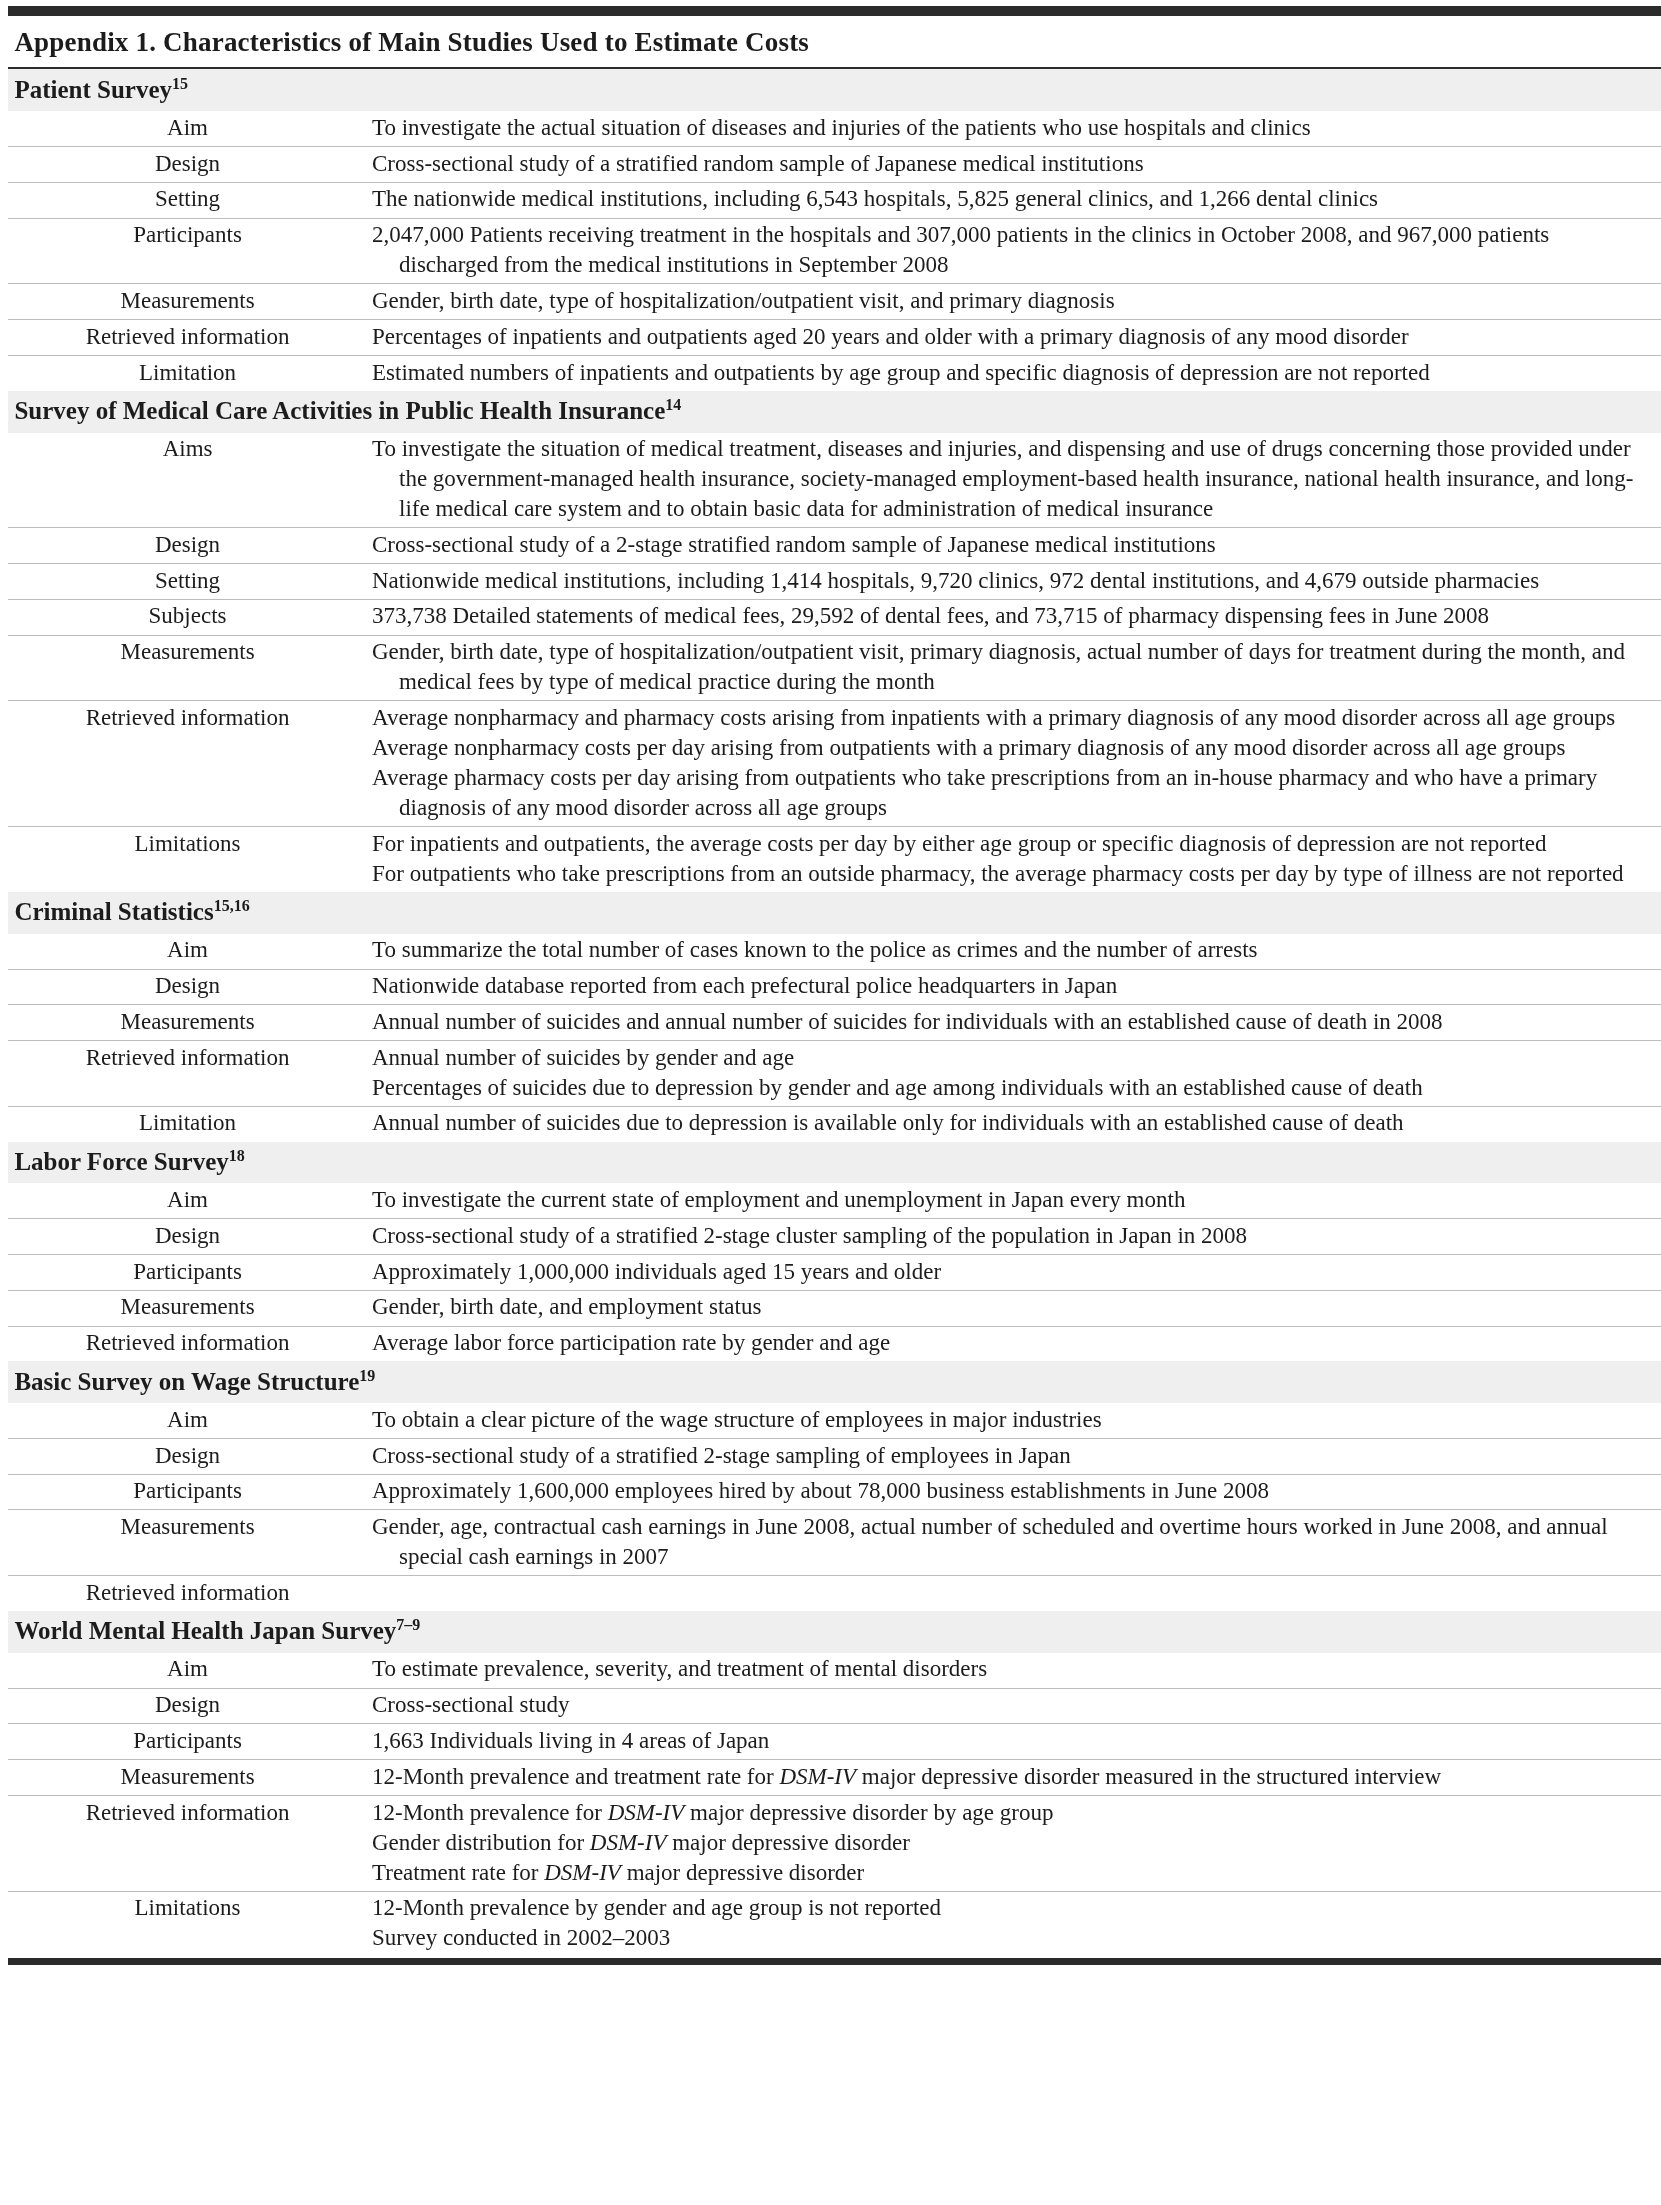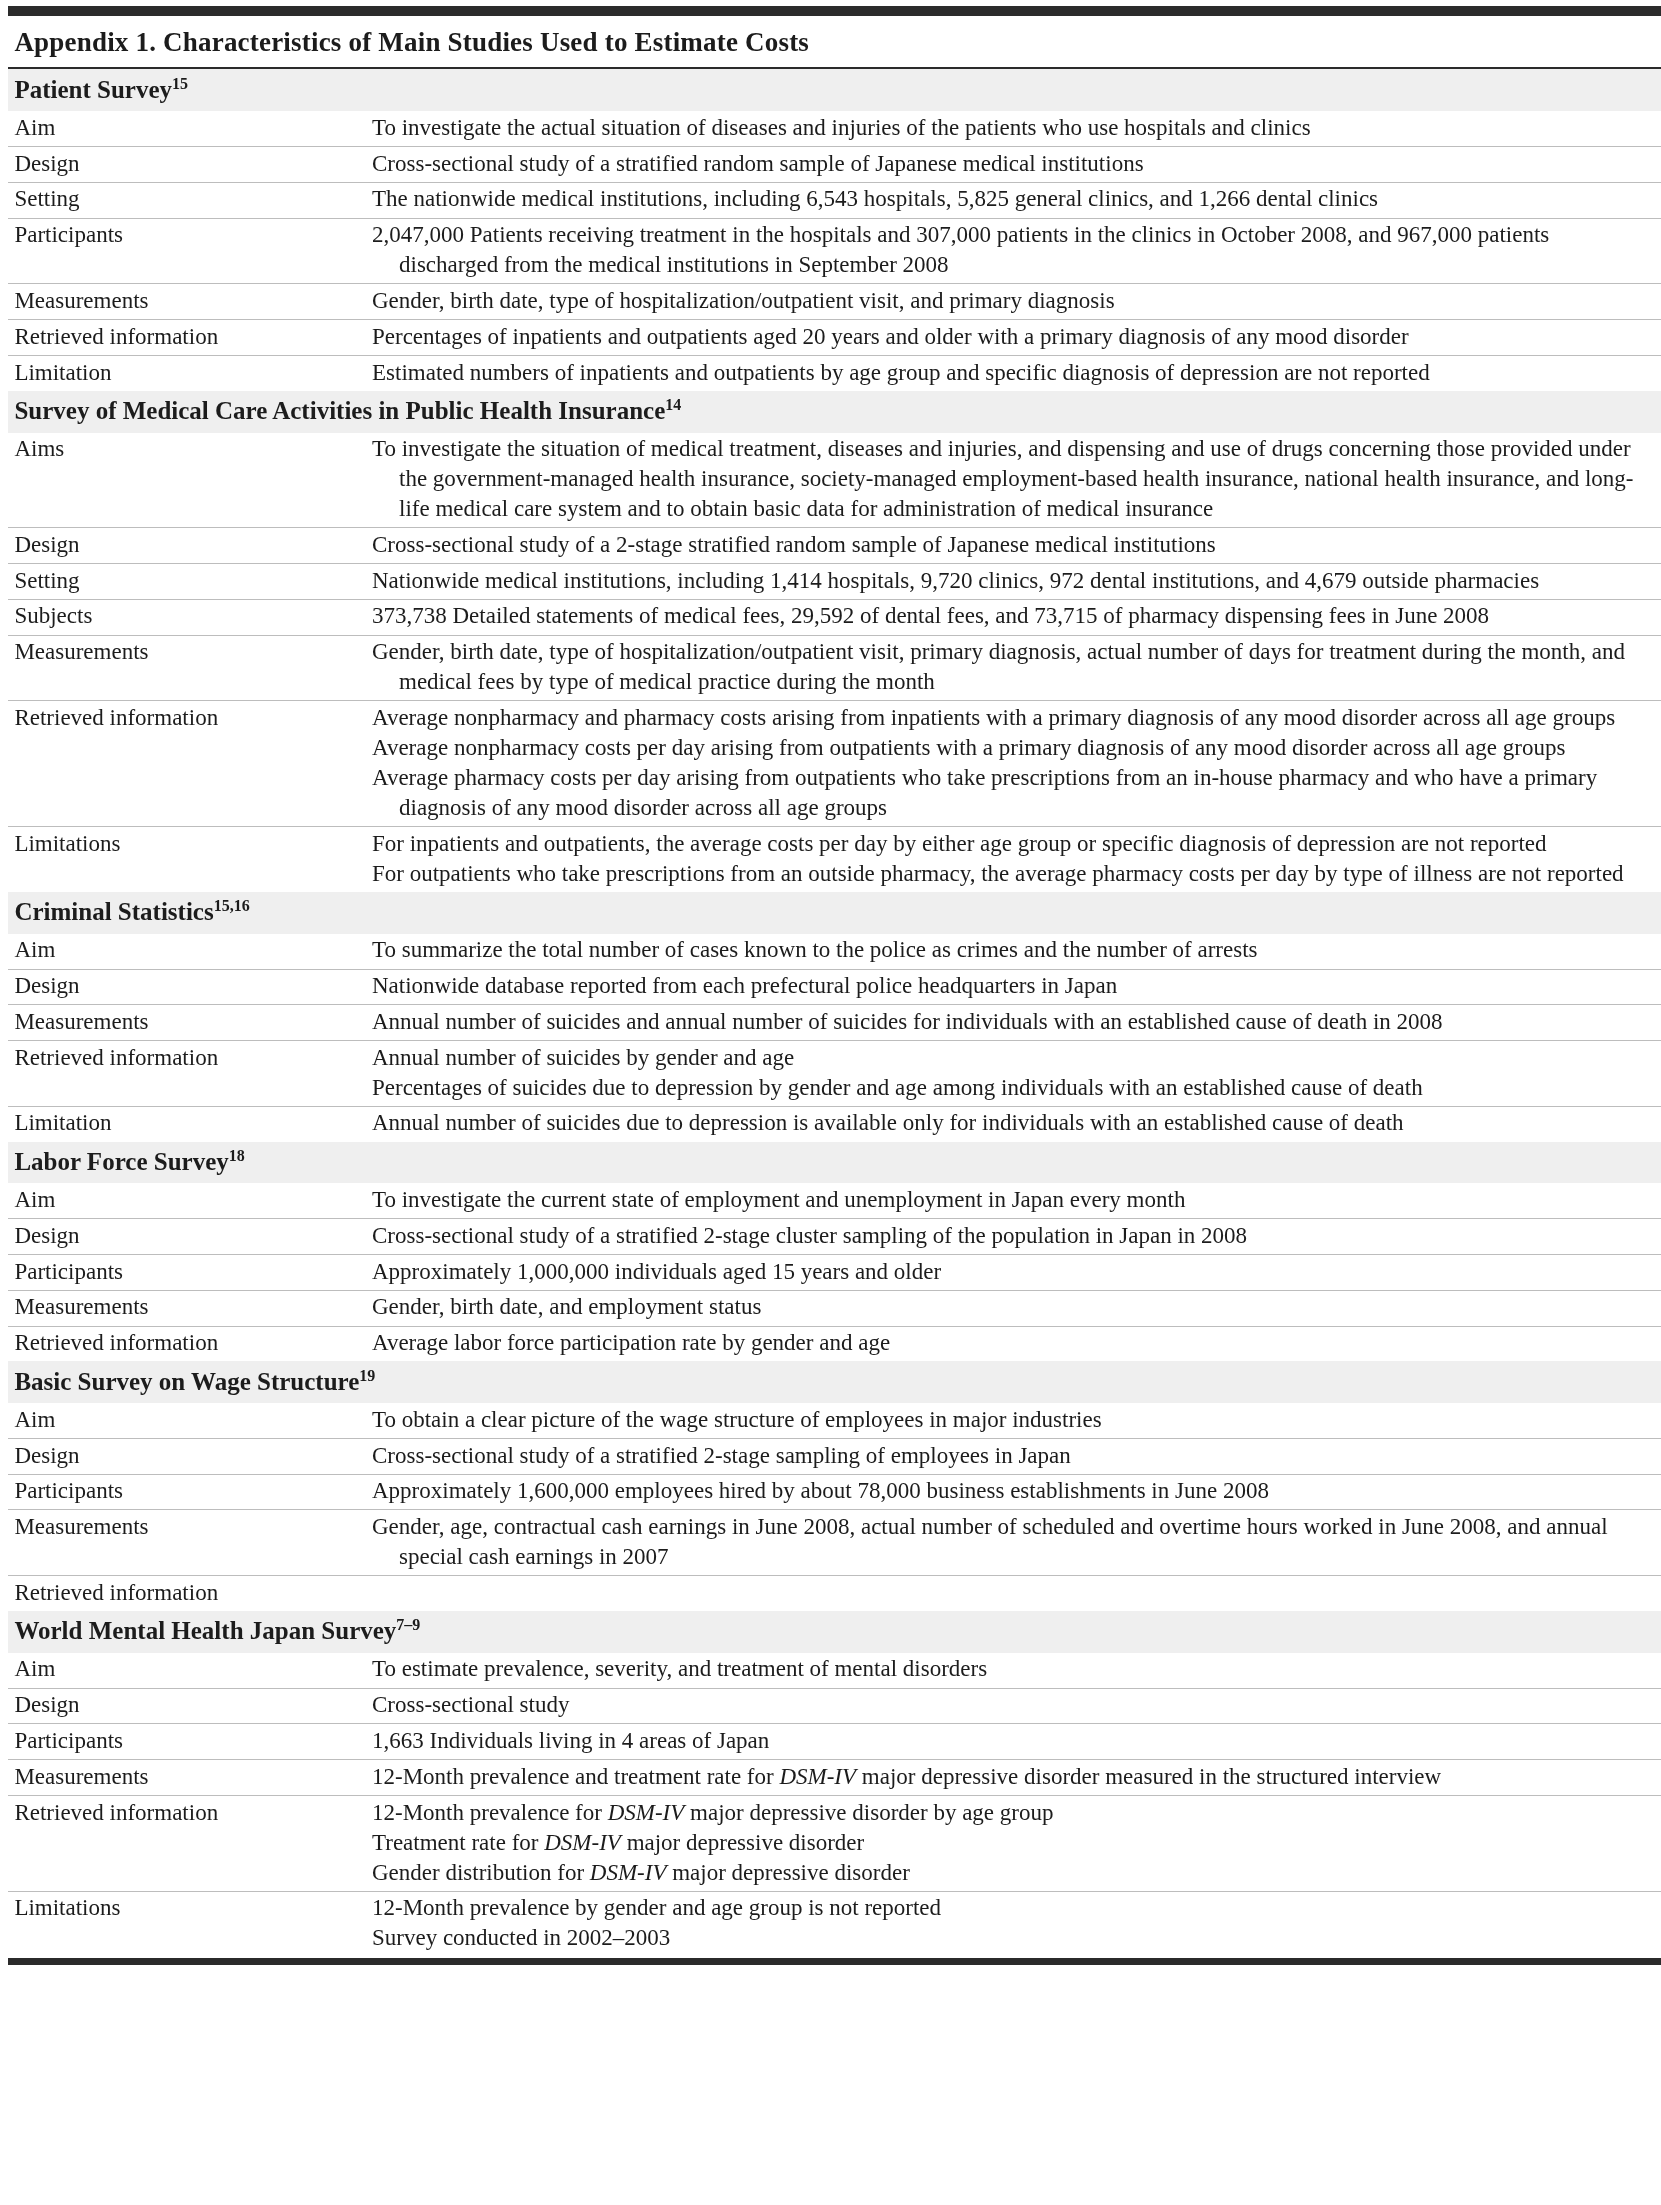--- a/index.html
+++ b/index.html
@@ -54,20 +54,21 @@
   .row + .row {
     border-top: 1.6px solid #bdbdbd;
   }
   .row-label {
     flex: none;
     width: 364px;
     padding-left: 6.4px;
     padding-right: 11.3px;
     font-size: 23px;
     line-height: 30px;
+    text-align: center;
   }
   .row-value {
     flex: 1;
     padding-right: 26px;
     font-size: 23px;
     line-height: 30px;
   }
   .row-value p.value-line {
     margin: 0;
     padding-left: 27px;
@@ -312,22 +313,22 @@
           <div class="row">
             <div class="row-label">Measurements</div>
             <div class="row-value">
               <p class="value-line">12-Month prevalence and treatment rate for <em>DSM-IV</em> major depressive disorder measured in the structured interview</p>
             </div>
           </div>
           <div class="row">
             <div class="row-label">Retrieved information</div>
             <div class="row-value">
               <p class="value-line">12-Month prevalence for <em>DSM-IV</em> major depressive disorder by age group</p>
+              <p class="value-line">Gender distribution for <em>DSM-IV</em> major depressive disorder</p>
               <p class="value-line">Treatment rate for <em>DSM-IV</em> major depressive disorder</p>
-              <p class="value-line">Gender distribution for <em>DSM-IV</em> major depressive disorder</p>
             </div>
           </div>
           <div class="row">
             <div class="row-label">Limitations</div>
             <div class="row-value">
               <p class="value-line">12-Month prevalence by gender and age group is not reported</p>
               <p class="value-line">Survey conducted in 2002–2003</p>
             </div>
           </div>
         </div>

